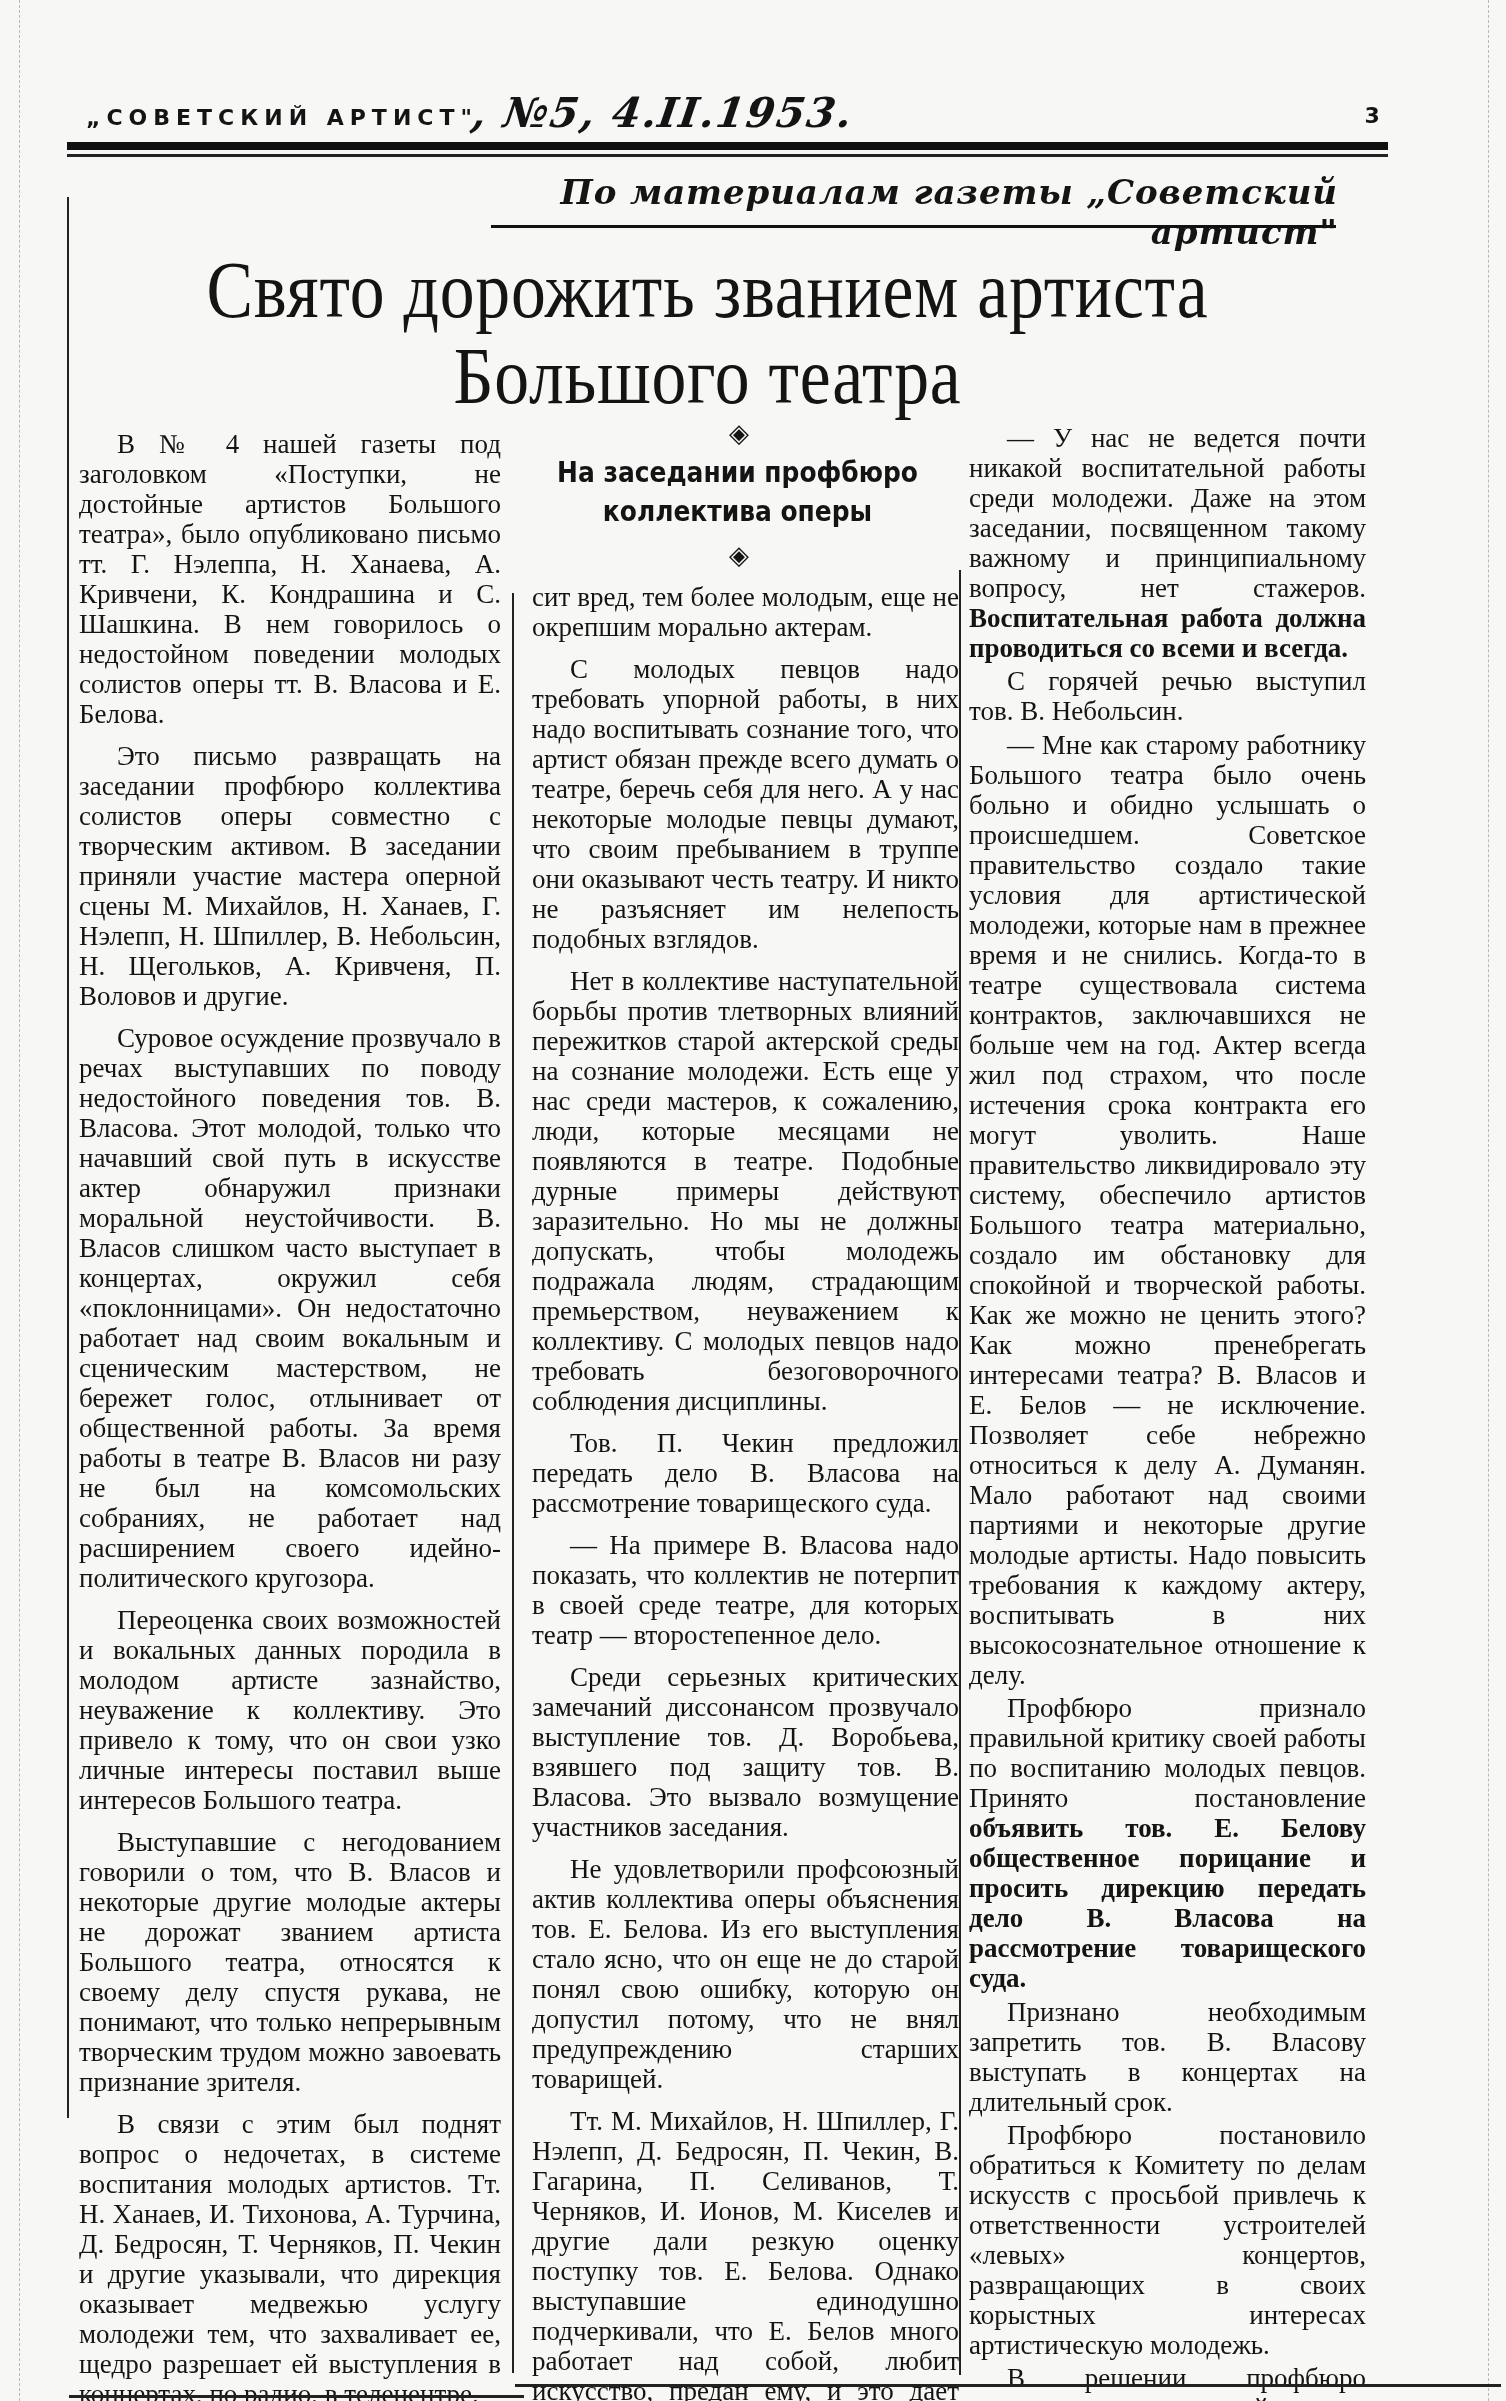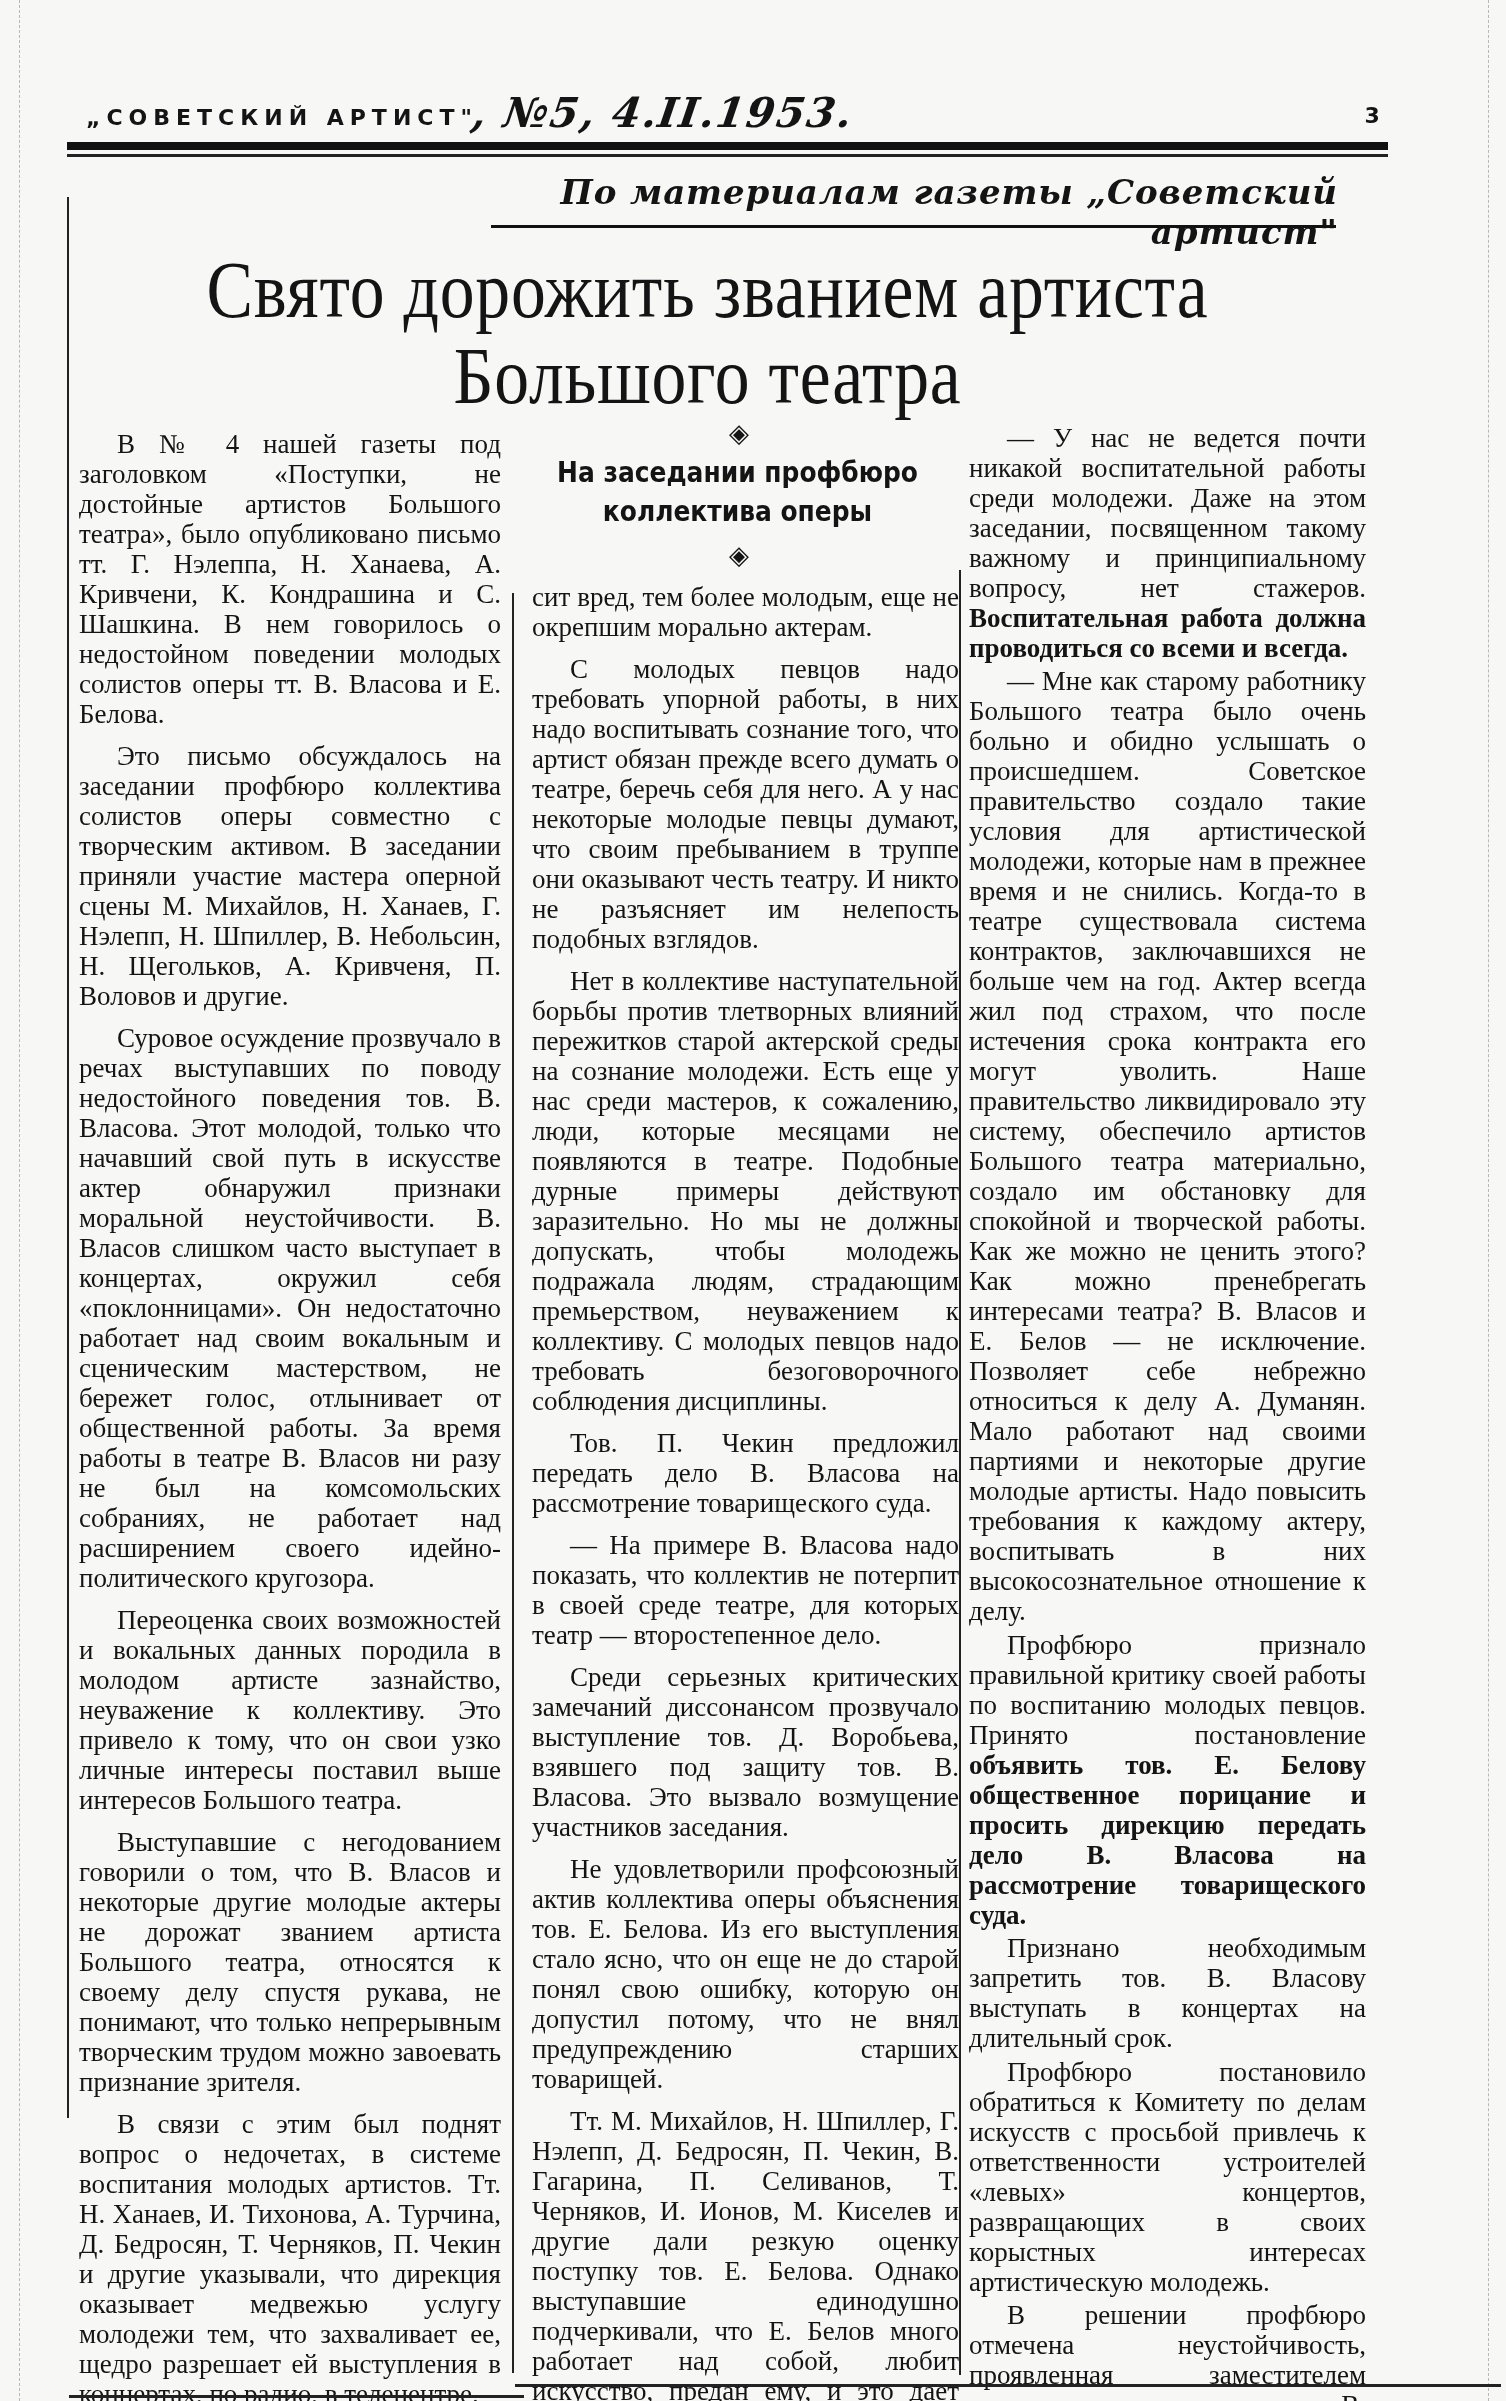--- a/index.html
+++ b/index.html
@@ -55,21 +55,21 @@
 
 <div class="headline">
   <div>Свято дорожить званием артиста</div>
   <div>Большого театра</div>
 </div>
 
 <div class="vrule" style="left:67px; top:197px; height:1921px"></div>
 
 <div class="col col1" id="col-0">
     <p>В № 4 нашей газеты под заголовком «Поступки, не достойные артистов Большого театра», было опубликовано письмо тт. Г. Нэлеппа, Н. Ханаева, А. Кривчени, К. Кондрашина и С. Шашкина. В нем говорилось о недостойном поведении молодых солистов оперы тт. В. Власова и Е. Белова.</p>
-    <p>Это письмо обсуждалось на заседании профбюро коллектива солистов оперы совместно с творческим активом. В заседании приняли участие мастера оперной сцены М. Михайлов, Н. Ханаев, Г. Нэлепп, Н. Шпиллер, В. Небольсин, Н. Щегольков, А. Кривченя, П. Воловов и другие.</p>
+    <p>Это письмо развращать на заседании профбюро коллектива солистов оперы совместно с творческим активом. В заседании приняли участие мастера оперной сцены М. Михайлов, Н. Ханаев, Г. Нэлепп, Н. Шпиллер, В. Небольсин, Н. Щегольков, А. Кривченя, П. Воловов и другие.</p>
     <p>Суровое осуждение прозвучало в речах выступавших по поводу недостойного поведения тов. В. Власова. Этот молодой, только что начавший свой путь в искусстве актер обнаружил признаки моральной неустойчивости. В. Власов слишком часто выступает в концертах, окружил себя «поклонницами». Он недостаточно работает над своим вокальным и сценическим мастерством, не бережет голос, отлынивает от общественной работы. За время работы в театре В. Власов ни разу не был на комсомольских собраниях, не работает над расширением своего идейно-политического кругозора.</p>
     <p>Переоценка своих возможностей и вокальных данных породила в молодом артисте зазнайство, неуважение к коллективу. Это привело к тому, что он свои узко личные интересы поставил выше интересов Большого театра.</p>
     <p>Выступавшие с негодованием говорили о том, что В. Власов и некоторые другие молодые актеры не дорожат званием артиста Большого театра, относятся к своему делу спустя рукава, не понимают, что только непрерывным творческим трудом можно завоевать признание зрителя.</p>
     <p>В связи с этим был поднят вопрос о недочетах, в системе воспитания молодых артистов. Тт. Н. Ханаев, И. Тихонова, А. Турчина, Д. Бедросян, Т. Черняков, П. Чекин и другие указывали, что дирекция оказывает медвежью услугу молодежи тем, что захваливает ее, щедро разрешает ей выступления в концертах, по радио, в телецентре.</p>
     <p>— Всему есть мера, и ее надо соблюдать, — сказал тов. Н. Ханаев. — Молодежь — наша надежда, но нельзя ее развращать дешевыми похвалами. Захваливание всегда прино-</p>
   </div>
 
 <div class="vrule" style="left:512px; top:593px; height:1780px"></div>
 
 <div class="ornament" style="left:729px; top:420px">◈</div>
@@ -88,20 +88,21 @@
     <p>Среди серьезных критических замечаний диссонансом прозвучало выступление тов. Д. Воробьева, взявшего под защиту тов. В. Власова. Это вызвало возмущение участников заседания.</p>
     <p>Не удовлетворили профсоюзный актив коллектива оперы объяснения тов. Е. Белова. Из его выступления стало ясно, что он еще не до старой понял свою ошибку, которую он допустил потому, что не внял предупреждению старших товарищей.</p>
     <p>Тт. М. Михайлов, Н. Шпиллер, Г. Нэлепп, Д. Бедросян, П. Чекин, В. Гагарина, П. Селиванов, Т. Черняков, И. Ионов, М. Киселев и другие дали резкую оценку поступку тов. Е. Белова. Однако выступавшие единодушно подчеркивали, что Е. Белов много работает над собой, любит искусство, предан ему, и это дает основание верить в то, что он свою ошибку исправит делом.</p>
     <p>Тов. М. Киселев предъявил ряд требований к профбюро.</p>
   </div>
 
 <div class="vrule" style="left:959px; top:570px; height:1805px"></div>
 
 <div class="col col3" id="col-2">
     <p class="tight">— У нас не ведется почти никакой воспитательной работы среди молодежи. Даже на этом заседании, посвященном такому важному и принципиальному вопросу, нет стажеров. <span class="bold">Воспитательная работа должна проводиться со всеми и всегда.</span></p>
+    <p class="tight">С горячей речью выступил тов. В. Небольсин.</p>
     <p class="tight">— Мне как старому работнику Большого театра было очень больно и обидно услышать о происшедшем. Советское правительство создало такие условия для артистической молодежи, которые нам в прежнее время и не снились. Когда-то в театре существовала система контрактов, заключавшихся не больше чем на год. Актер всегда жил под страхом, что после истечения срока контракта его могут уволить. Наше правительство ликвидировало эту систему, обеспечило артистов Большого театра материально, создало им обстановку для спокойной и творческой работы. Как же можно не ценить этого? Как можно пренебрегать интересами театра? В. Власов и Е. Белов — не исключение. Позволяет себе небрежно относиться к делу А. Думанян. Мало работают над своими партиями и некоторые другие молодые артисты. Надо повысить требования к каждому актеру, воспитывать в них высокосознательное отношение к делу.</p>
     <p class="tight">Профбюро признало правильной критику своей работы по воспитанию молодых певцов. Принято постановление <span class="bold">объявить тов. Е. Белову общественное порицание и просить дирекцию передать дело В. Власова на рассмотрение товарищеского суда.</span></p>
     <p class="tight">Признано необходимым запретить тов. В. Власову выступать в концертах на длительный срок.</p>
     <p class="tight">Профбюро постановило обратиться к Комитету по делам искусств с просьбой привлечь к ответственности устроителей «левых» концертов, развращающих в своих корыстных интересах артистическую молодежь.</p>
     <p class="tight">В решении профбюро отмечена неустойчивость, проявленная заместителем директора театра тов. В. Задорским, который, не желая портить отношения с работниками Комитета по делам искусств, отменил свое запрещение тов. Е. Белову выступить с концертом в Малом зале консерватории.</p>
   </div>
 
 <div class="hrule" style="left:69px; top:2395px; width:455px"></div>
 <div class="hrule" style="left:515px; top:2384px; width:986px"></div>
 

